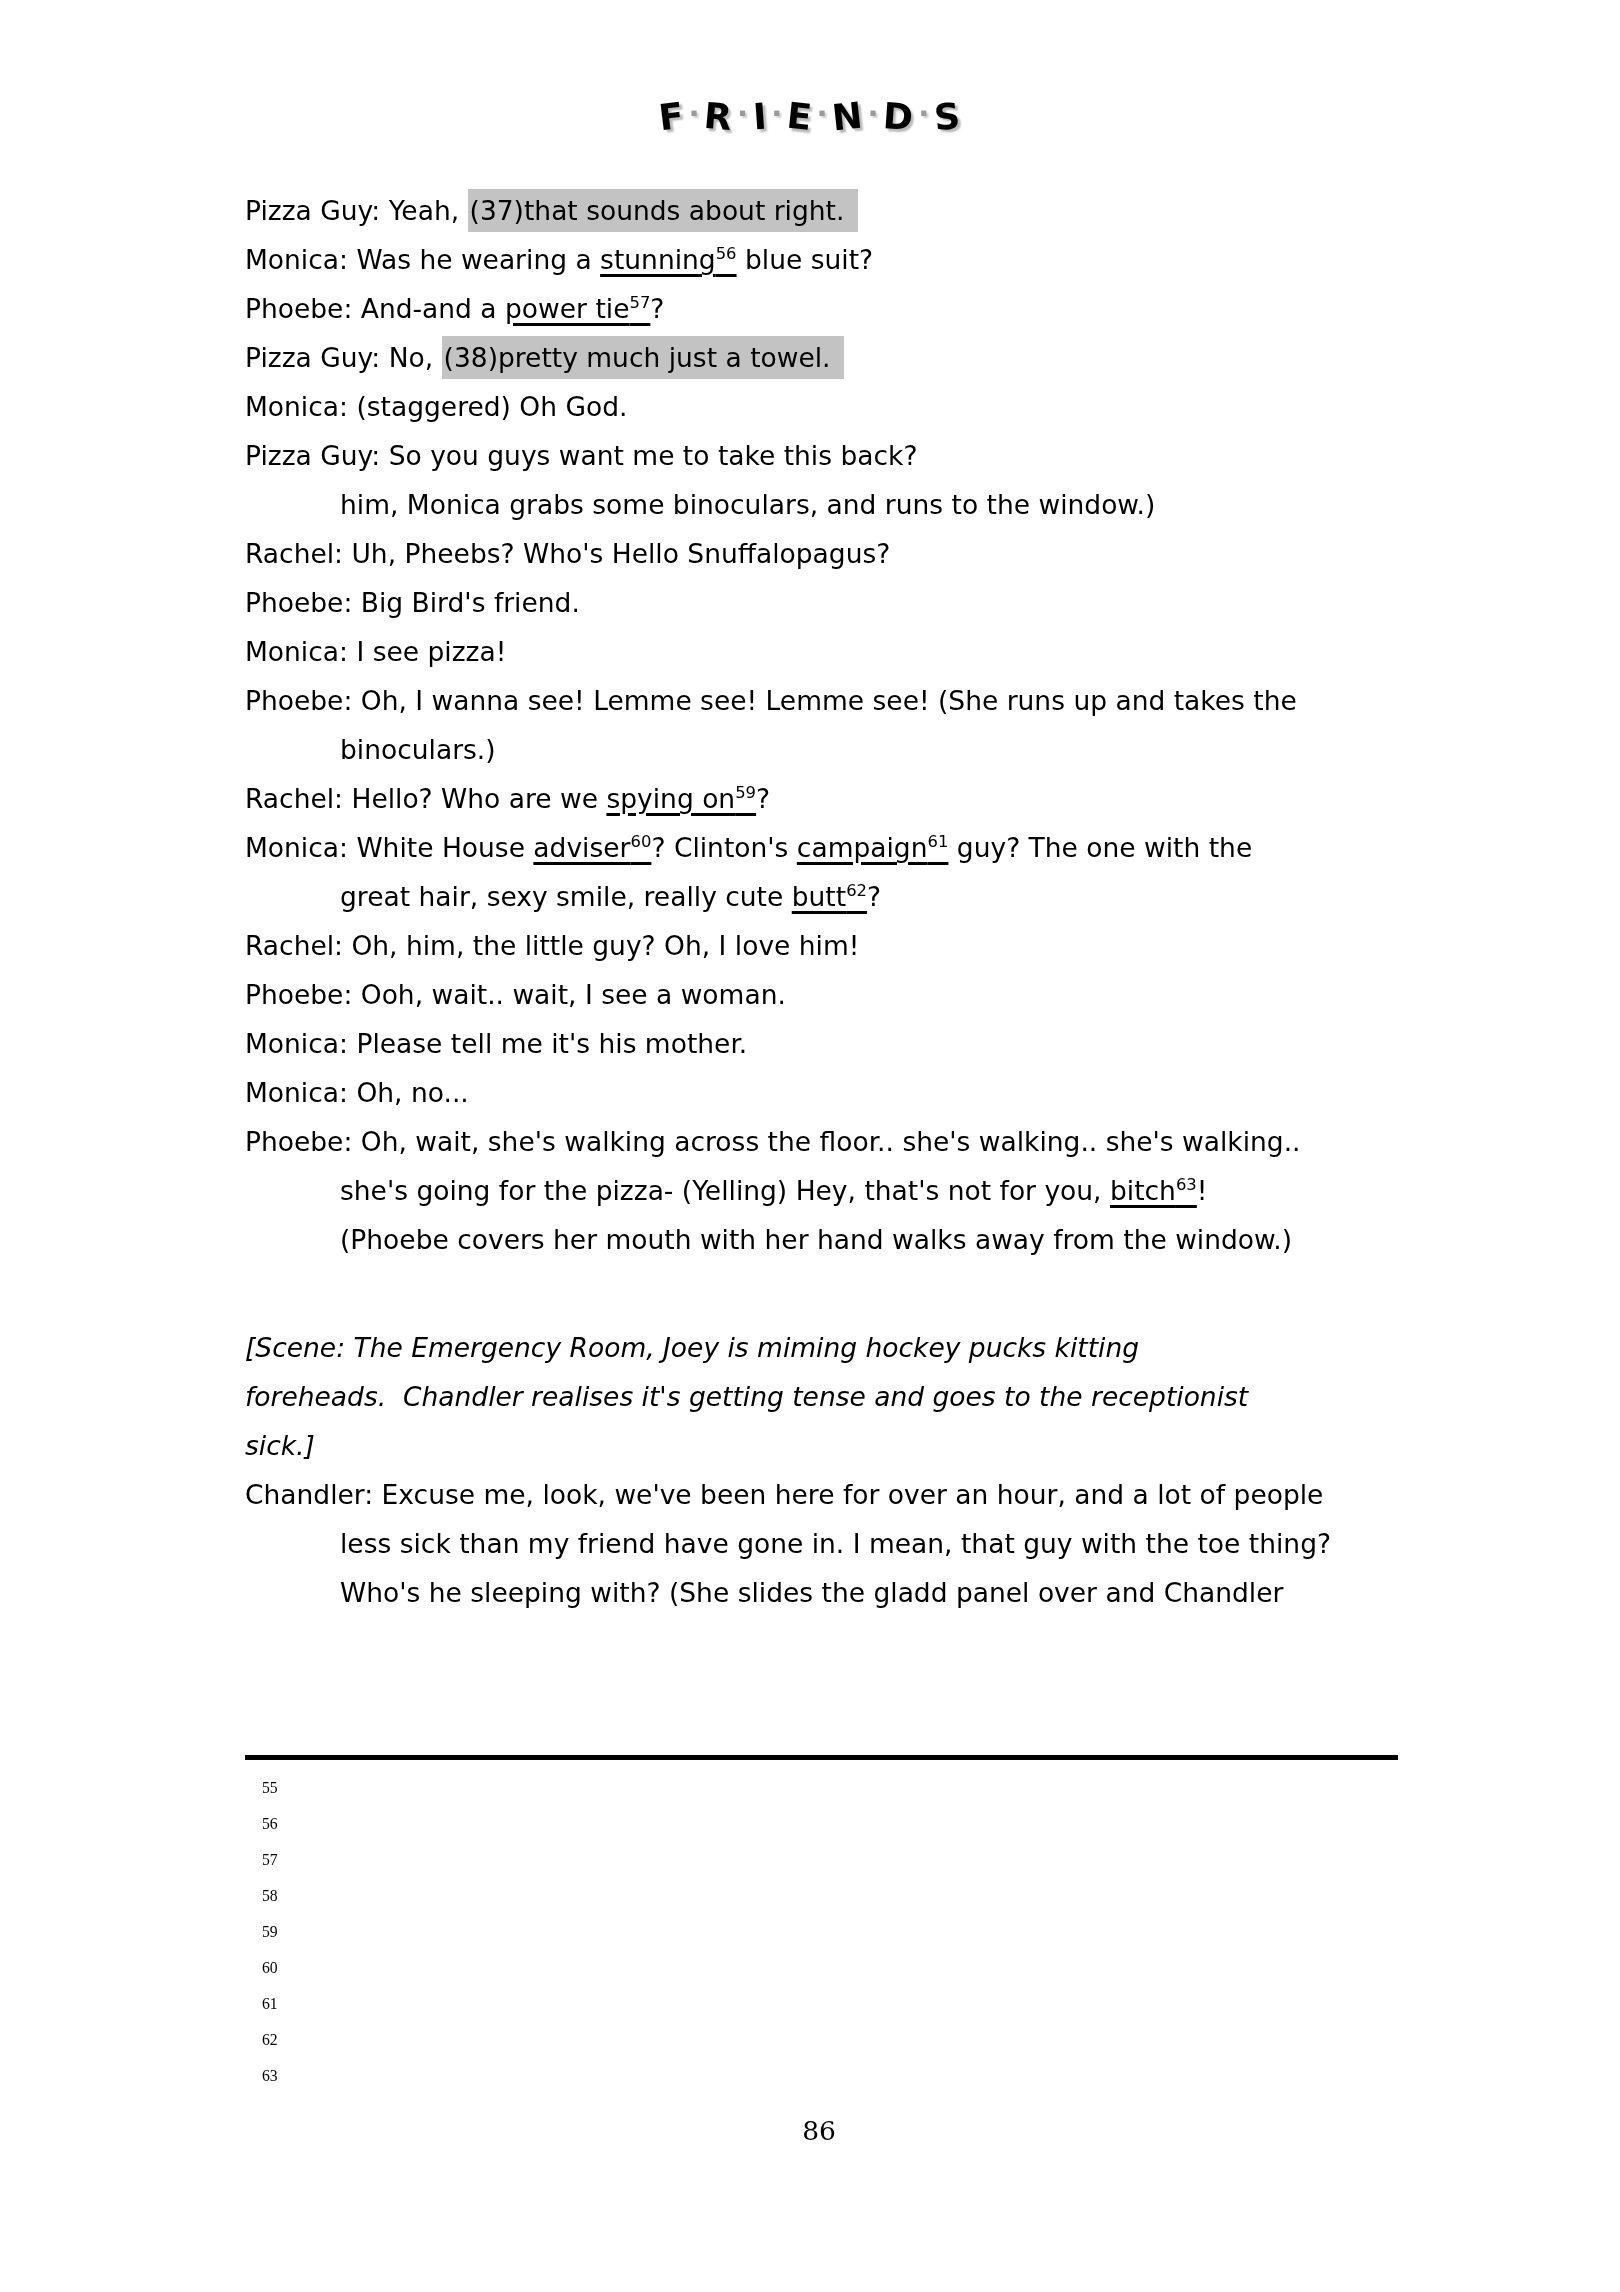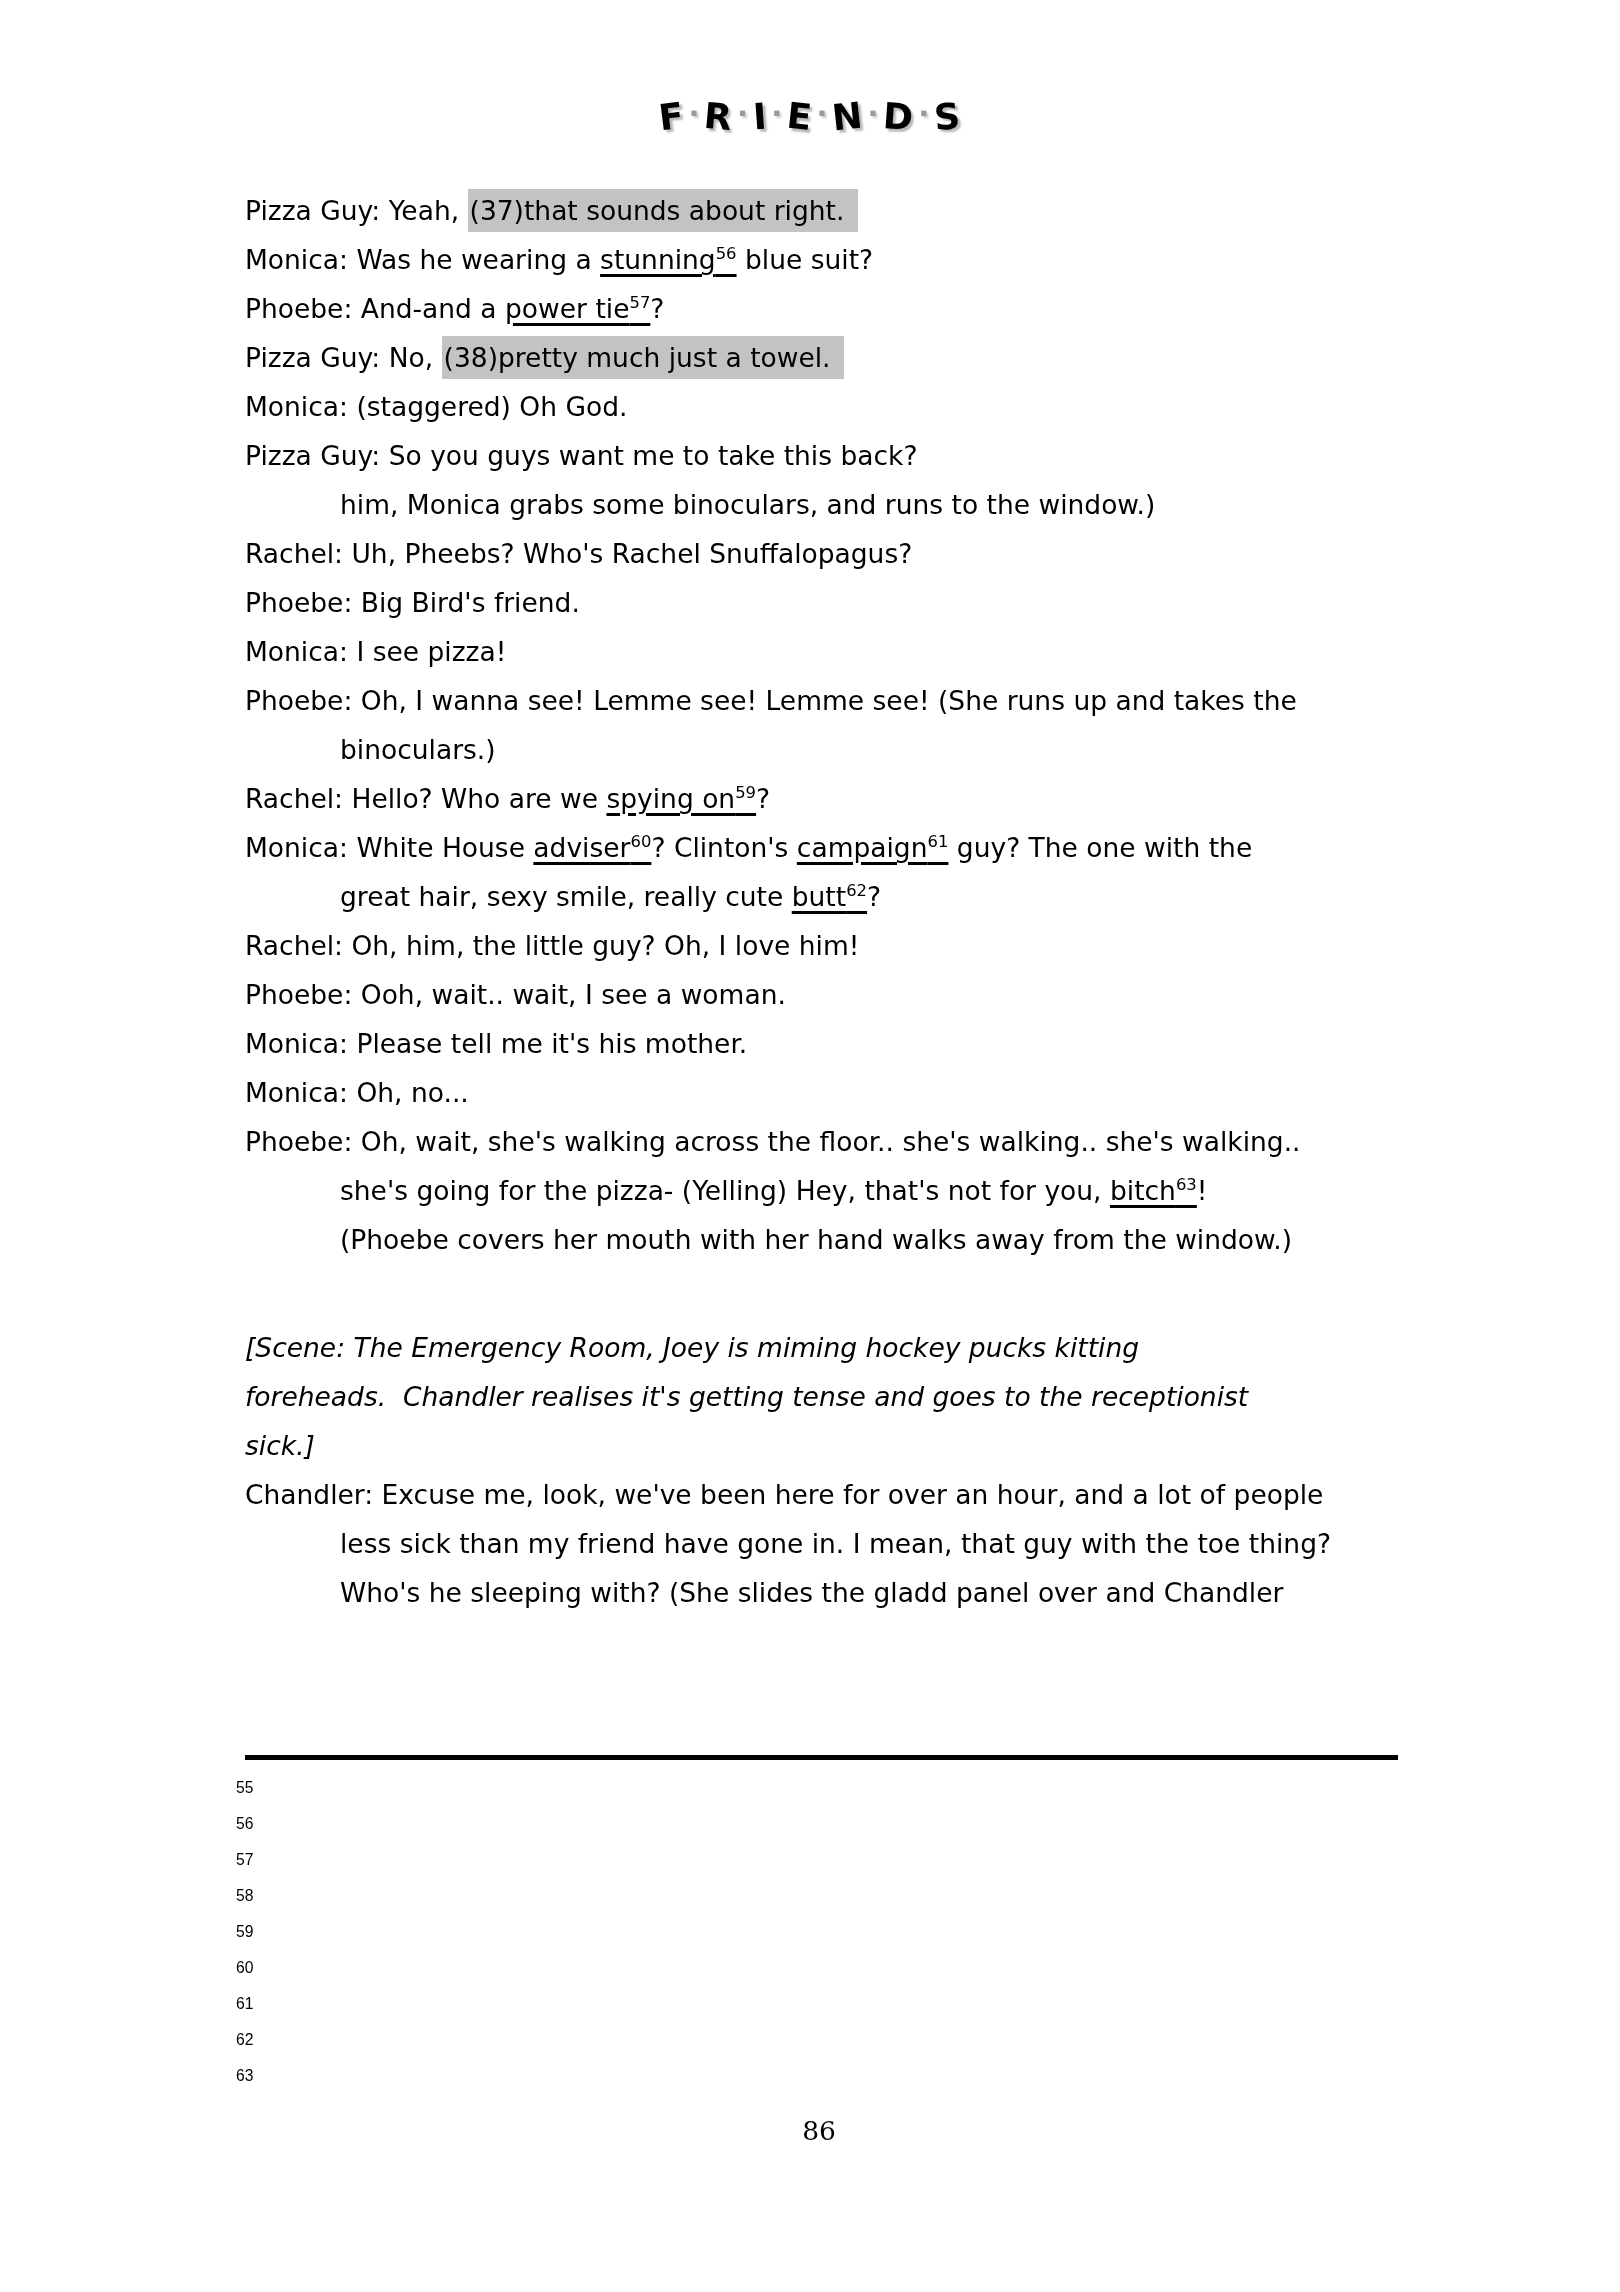--- a/index.html
+++ b/index.html
@@ -73,23 +73,23 @@
   .footnote-rule {
     position: absolute;
     left: 245px;
     top: 1755px;
     width: 1153px;
     height: 4.9px;
     background: #000;
   }
   .footnotes {
     position: absolute;
-    left: 236px;
+    left: 262px;
     top: 1770px;
-    font-family: Liberation Sans, sans-serif;
+    font-family: Liberation Serif, serif;
     font-size: 15.7px;
   }
   .footnotes .fn { height: 36px; line-height: 36px; }
 
   .page-number {
     position: absolute;
     left: 9px; top: 2115px;
     width: 100%;
     text-align: center;
     font-family: "DejaVu Serif", serif;
@@ -103,21 +103,21 @@
   <div class="logo"><span class="letter" style="transform: rotate(-7deg);">F</span><span class="dot">·</span><span class="letter" style="transform: rotate(5deg);">R</span><span class="dot">·</span><span class="letter" style="transform: rotate(-4deg);">I</span><span class="dot">·</span><span class="letter" style="transform: rotate(6deg);">E</span><span class="dot">·</span><span class="letter" style="transform: rotate(-6deg);">N</span><span class="dot">·</span><span class="letter" style="transform: rotate(4deg);">D</span><span class="dot">·</span><span class="letter" style="transform: rotate(-5deg);">S</span></div>
   <div class="script">
       <div class="block dialogue">
         <div class="line"><span class="speaker">Pizza Guy:</span><span class="plain"> Yeah, </span><span class="highlight">(37)that sounds about right.</span></div>
         <div class="line"><span class="speaker">Monica:</span><span class="plain"> Was he wearing a </span><span class="term">stunning<sup>56</sup></span><span class="plain"> blue suit?</span></div>
         <div class="line"><span class="speaker">Phoebe:</span><span class="plain"> And-and a </span><span class="term">power tie<sup>57</sup></span><span class="plain">?</span></div>
         <div class="line"><span class="speaker">Pizza Guy:</span><span class="plain"> No, </span><span class="highlight">(38)pretty much just a towel.</span></div>
         <div class="line"><span class="speaker">Monica:</span><span class="plain"> (staggered) Oh God.</span></div>
         <div class="line"><span class="speaker">Pizza Guy:</span><span class="plain"> So you guys want me to take this back?</span></div>
         <div class="line cont"><span class="plain">him, Monica grabs some binoculars, and runs to the window.)</span></div>
-        <div class="line"><span class="speaker">Rachel:</span><span class="plain"> Uh, Pheebs? Who's Rachel Snuffalopagus?</span></div>
+        <div class="line"><span class="speaker">Rachel:</span><span class="plain"> Uh, Pheebs? Who's Hello Snuffalopagus?</span></div>
         <div class="line"><span class="speaker">Phoebe:</span><span class="plain"> Big Bird's friend.</span></div>
         <div class="line"><span class="speaker">Monica:</span><span class="plain"> I see pizza!</span></div>
         <div class="line"><span class="speaker">Phoebe:</span><span class="plain"> Oh, I wanna see! Lemme see! Lemme see! (She runs up and takes the</span></div>
         <div class="line cont"><span class="plain">binoculars.)</span></div>
         <div class="line"><span class="speaker">Rachel:</span><span class="plain"> Hello? Who are we </span><span class="term">spying on<sup>59</sup></span><span class="plain">?</span></div>
         <div class="line"><span class="speaker">Monica:</span><span class="plain"> White House </span><span class="term">adviser<sup>60</sup></span><span class="plain">? Clinton's </span><span class="term">campaign<sup>61</sup></span><span class="plain"> guy? The one with the</span></div>
         <div class="line cont"><span class="plain">great hair, sexy smile, really cute </span><span class="term">butt<sup>62</sup></span><span class="plain">?</span></div>
         <div class="line"><span class="speaker">Rachel:</span><span class="plain"> Oh, him, the little guy? Oh, I love him!</span></div>
         <div class="line"><span class="speaker">Phoebe:</span><span class="plain"> Ooh, wait.. wait, I see a woman.</span></div>
         <div class="line"><span class="speaker">Monica:</span><span class="plain"> Please tell me it's his mother.</span></div>

